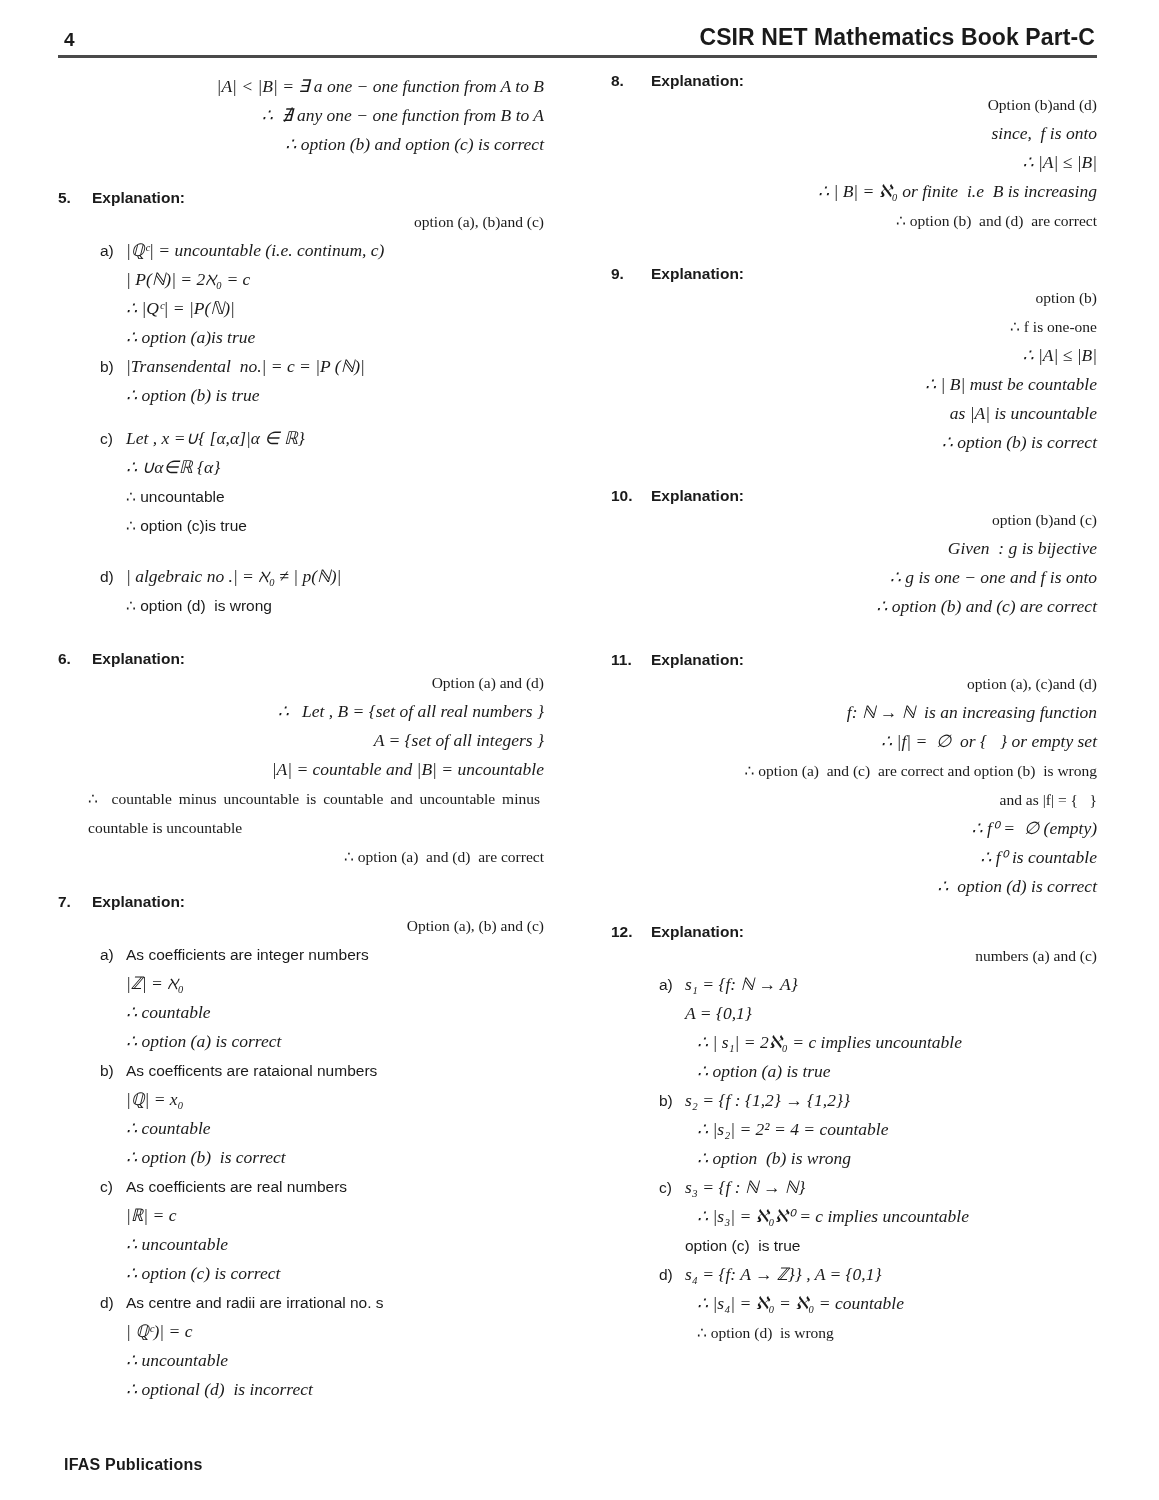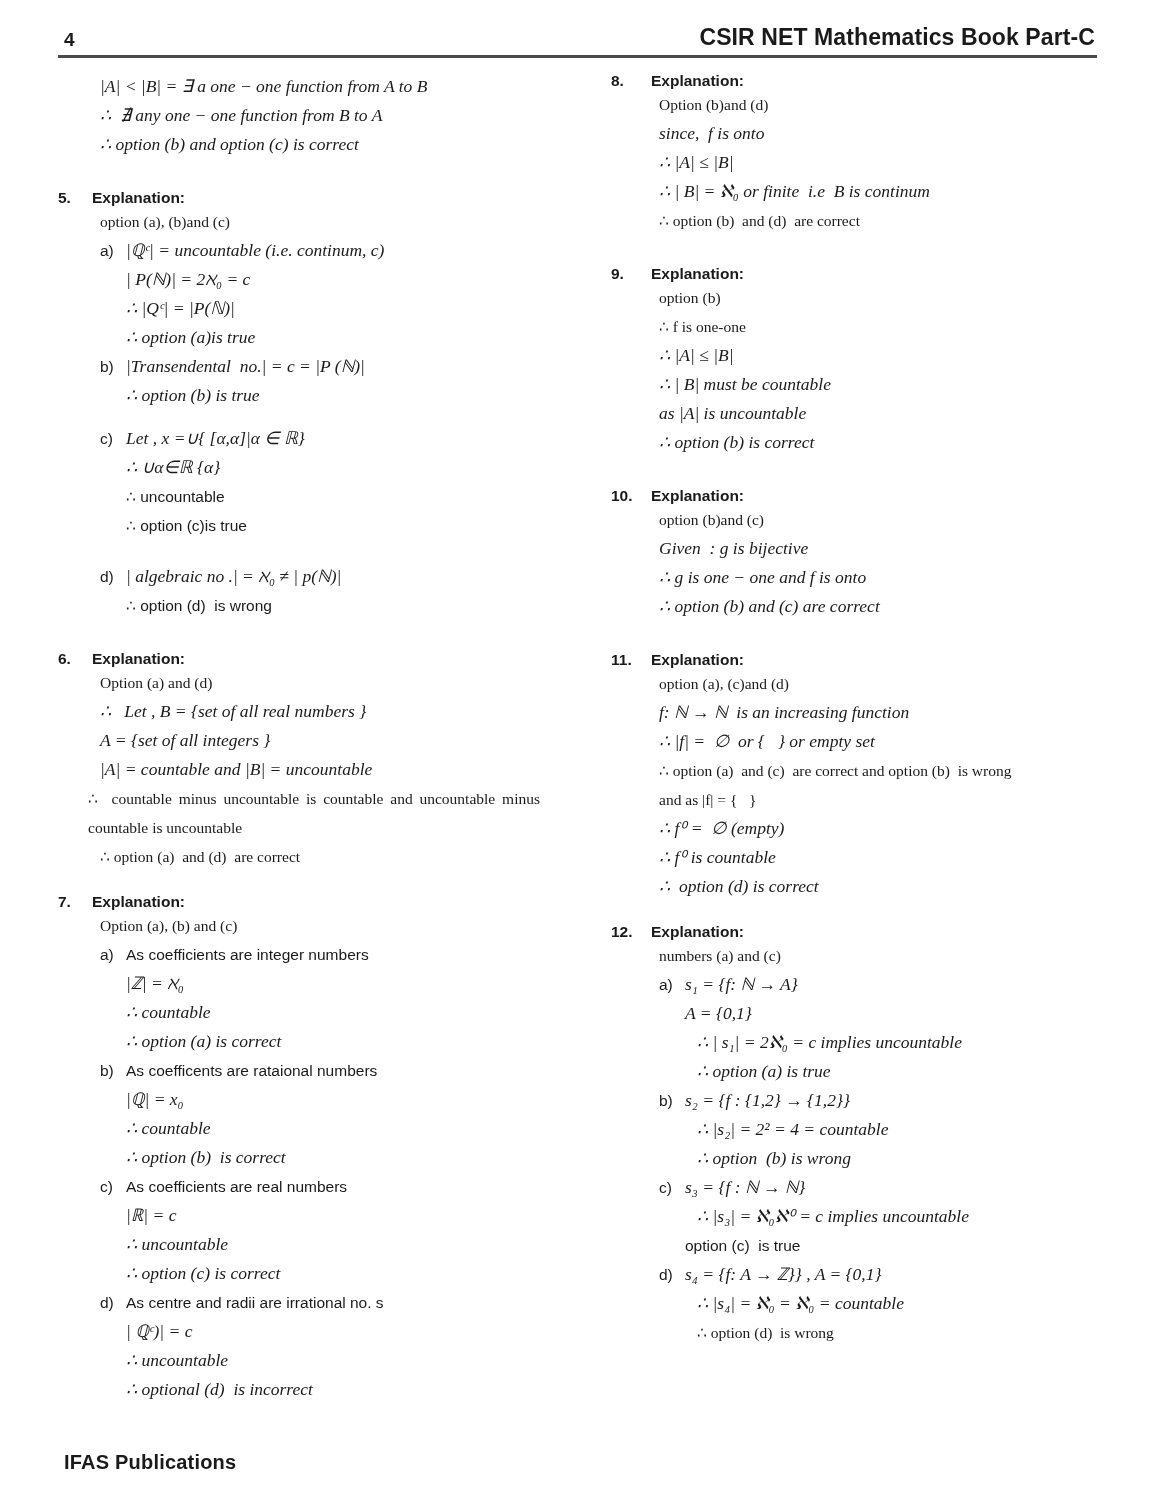--- a/index.html
+++ b/index.html
@@ -30,39 +30,39 @@
   .block{margin-bottom:0;}
   .spacer-lg{height:30px;}
   .spacer-md{height:22px;}
   .spacer-sm{height:14px;}
 
   .itemhead{display:flex;align-items:baseline;}
   .itemhead .num{width:34px;flex:0 0 34px;font-size:15.5px;font-weight:bold;}
   .itemhead .num.wide{width:40px;flex:0 0 40px;}
   .itemhead .lbl{font-size:15.5px;font-weight:bold;}
 
-  .ln{font-size:16.5px;line-height:29px;margin-left:42px;white-space:pre-wrap;}
+  .ln{font-size:16.5px;line-height:29px;margin-left:42px;white-space:pre-wrap;text-align:right;}
   .ln.sans{font-family:Liberation Serif, serif;font-size:15.5px;}
   .ln.mth{font-family:"Liberation Serif",serif;font-style:italic;font-size:17.5px;}
   .ln.just{text-align:justify;margin-right:4px;margin-left:30px;}
 
   .sub{display:flex;margin-left:42px;}
   .sub .mark{width:26px;flex:0 0 26px;font-size:15.5px;line-height:29px;
              font-family:"Liberation Sans",sans-serif;}
   .sub .body{flex:1;}
   .sub .body .l{font-size:15.5px;line-height:29px;white-space:pre-wrap;}
   .sub .body .l.mth{font-family:"Liberation Serif",serif;font-style:italic;font-size:17.5px;}
   .sub .body .l.ind{padding-left:12px;font-family:Liberation Serif, serif;}
 
   
   .col.right .ln,.col.right .sub{margin-left:48px;}
 
   
   .footer{position:absolute;left:64px;bottom:26px;
-          font-size:20px;font-weight:bold;letter-spacing:.2px;}
+          font-size:16px;font-weight:bold;letter-spacing:.2px;}
 </style>
 </head>
 <body>
 
 <div class="page">
 
   <div class="hdr">
     <span class="pno">4</span>
     <span class="btitle">CSIR NET Mathematics Book Part-C</span>
   </div>
@@ -198,21 +198,21 @@
     <div class="col right">
 
       <div class="block">
         <div class="itemhead">
           <span class="num wide">8.</span>
           <span class="lbl">Explanation:</span>
         </div>
         <div class="ln sans">Option (b)and (d)</div>
         <div class="ln mth">since,  f is onto</div>
         <div class="ln mth">∴ |A| ≤ |B|</div>
-        <div class="ln mth">∴ | B| = ℵ₀ or finite  i.e  B is continum</div>
+        <div class="ln mth">∴ | B| = ℵ₀ or finite  i.e  B is increasing</div>
         <div class="ln sans">∴ option (b)  and (d)  are correct</div>
       </div>
 
       <div class="spacer-lg"></div>
 
       <div class="block">
         <div class="itemhead">
           <span class="num wide">9.</span>
           <span class="lbl">Explanation:</span>
         </div>

